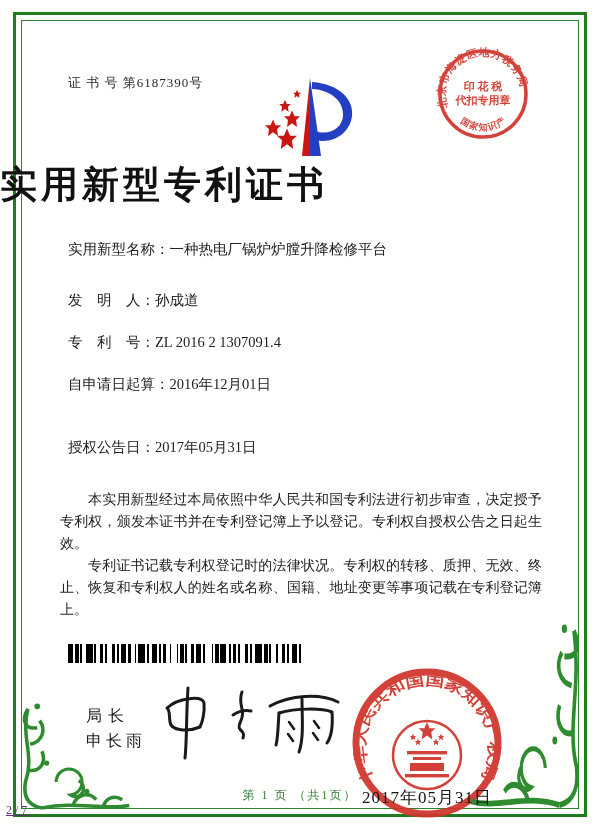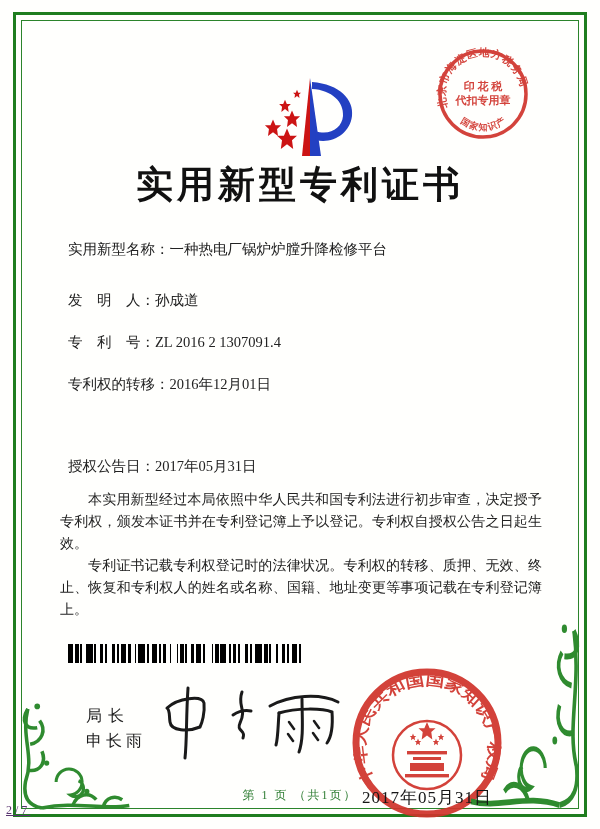--- a/index.html
+++ b/index.html
@@ -8,24 +8,24 @@
     font-family:"Liberation Serif","DejaVu Serif",serif;color:#1c1c1c;
     overflow:hidden;margin:0 auto;
   }
   .abs{position:absolute;}
   
   .frame-outer{inset:12px 13px 12px 13px;border:3px solid #1f7d1f;}
   .frame-inner{inset:20px 21px 20px 21px;border:1px solid #2b842b;}
   .cert-no{left:68px;top:74px;font-size:13px;letter-spacing:1px;color:#2a2a2a;}
   .logo{left:240px;top:76px;width:122px;height:84px;}
   .tax-seal{left:436px;top:47px;width:94px;height:94px;opacity:.92;}
-  .title{left:0;top:160px;width:100%;text-align:center;font-size:37px;font-weight:bold;
+  .title{left:0;top:160px;width:100%;font-size:37px;font-weight:bold;
          letter-spacing:4px;color:#111;}
   .field{left:68px;font-size:14.5px;white-space:nowrap;color:#222;}
-  .f0{top:240px;} .f1{top:291px;} .f2{top:333px;} .f3{top:375px;} .f4{top:418px;} .f5{top:457px;}
+  .f0{top:240px;} .f1{top:291px;} .f2{top:333px;} .f3{top:375px;} .f4{top:418px;} .f5{top:438px;}
   .paras{left:60px;top:489px;width:482px;font-size:14px;line-height:22px;text-align:justify;color:#222;}
   .paras p{margin:0;text-indent:2em;}
   .barcode{left:68px;top:644px;width:284px;height:19px;display:flex;align-items:stretch;overflow:hidden;}
   .barcode span{display:block;height:100%;}
   .signer-title{left:86px;top:698px;font-size:16px;letter-spacing:6px;margin-top:8px;}
   .signer-name{left:86px;top:731px;font-size:16px;letter-spacing:4px;}
   .signature{left:150px;top:678px;width:205px;height:92px;}
   .authority-seal{left:350px;top:666px;width:154px;height:154px;opacity:.93;}
   .issue-date{left:362px;top:786px;font-size:17px;letter-spacing:1px;color:#161616;z-index:5;}
   .footer-page{left:0;top:787px;width:100%;text-align:center;font-size:12px;color:#2e7d32;letter-spacing:2px;}
@@ -35,20 +35,21 @@
   svg{display:block;}
 </style>
 </head>
 <body>
 
 <div class="page">
 
   <div class="abs frame-outer"></div>
   <div class="abs frame-inner"></div>
 
+  <div class="abs cert-no">证 书 号 第6187390号</div>
 
   <svg class="abs logo" viewBox="0 0 122 84">
     <g fill="#cc1414">
       <polygon points="0,-10 2.94,-3.09 9.51,-3.09 4.76,1.18 5.88,9.51 0,5 -5.88,9.51 -4.76,1.18 -9.51,-3.09 -2.94,-3.09" transform="translate(57,18) scale(0.42)"></polygon>
       <polygon points="0,-10 2.94,-3.09 9.51,-3.09 4.76,1.18 5.88,9.51 0,5 -5.88,9.51 -4.76,1.18 -9.51,-3.09 -2.94,-3.09" transform="translate(45,30) scale(0.62)"></polygon>
       <polygon points="0,-10 2.94,-3.09 9.51,-3.09 4.76,1.18 5.88,9.51 0,5 -5.88,9.51 -4.76,1.18 -9.51,-3.09 -2.94,-3.09" transform="translate(52,43) scale(0.85)"></polygon>
       <polygon points="0,-10 2.94,-3.09 9.51,-3.09 4.76,1.18 5.88,9.51 0,5 -5.88,9.51 -4.76,1.18 -9.51,-3.09 -2.94,-3.09" transform="translate(33,52) scale(0.85)"></polygon>
       <polygon points="0,-10 2.94,-3.09 9.51,-3.09 4.76,1.18 5.88,9.51 0,5 -5.88,9.51 -4.76,1.18 -9.51,-3.09 -2.94,-3.09" transform="translate(47,63) scale(1.05)"></polygon>
       <polygon points="70,2 62,80 70,80"></polygon>
     </g>
@@ -79,21 +80,21 @@
   <div class="abs field f1">
     <span>发　明　人：</span><span>孙成道</span>
   </div>
   <div class="abs field f0">
     <span>实用新型名称：</span><span>一种热电厂锅炉炉膛升降检修平台</span>
   </div>
   <div class="abs field f2">
     <span>专　利　号：</span><span>ZL 2016 2 1307091.4</span>
   </div>
   <div class="abs field f3">
-    <span>专利权的转移：</span><span>2016年12月01日</span>
+    <span>自申请日起算：</span><span>2016年12月01日</span>
   </div>
   <div class="abs field f5">
     <span>授权公告日：</span><span>2017年05月31日</span>
   </div>
 
   <div class="abs paras">
     <p>本实用新型经过本局依照中华人民共和国专利法进行初步审查，决定授予专利权，颁发本证书并在专利登记簿上予以登记。专利权自授权公告之日起生效。</p>
     <p>专利证书记载专利权登记时的法律状况。专利权的转移、质押、无效、终止、恢复和专利权人的姓名或名称、国籍、地址变更等事项记载在专利登记簿上。</p>
   </div>
 

